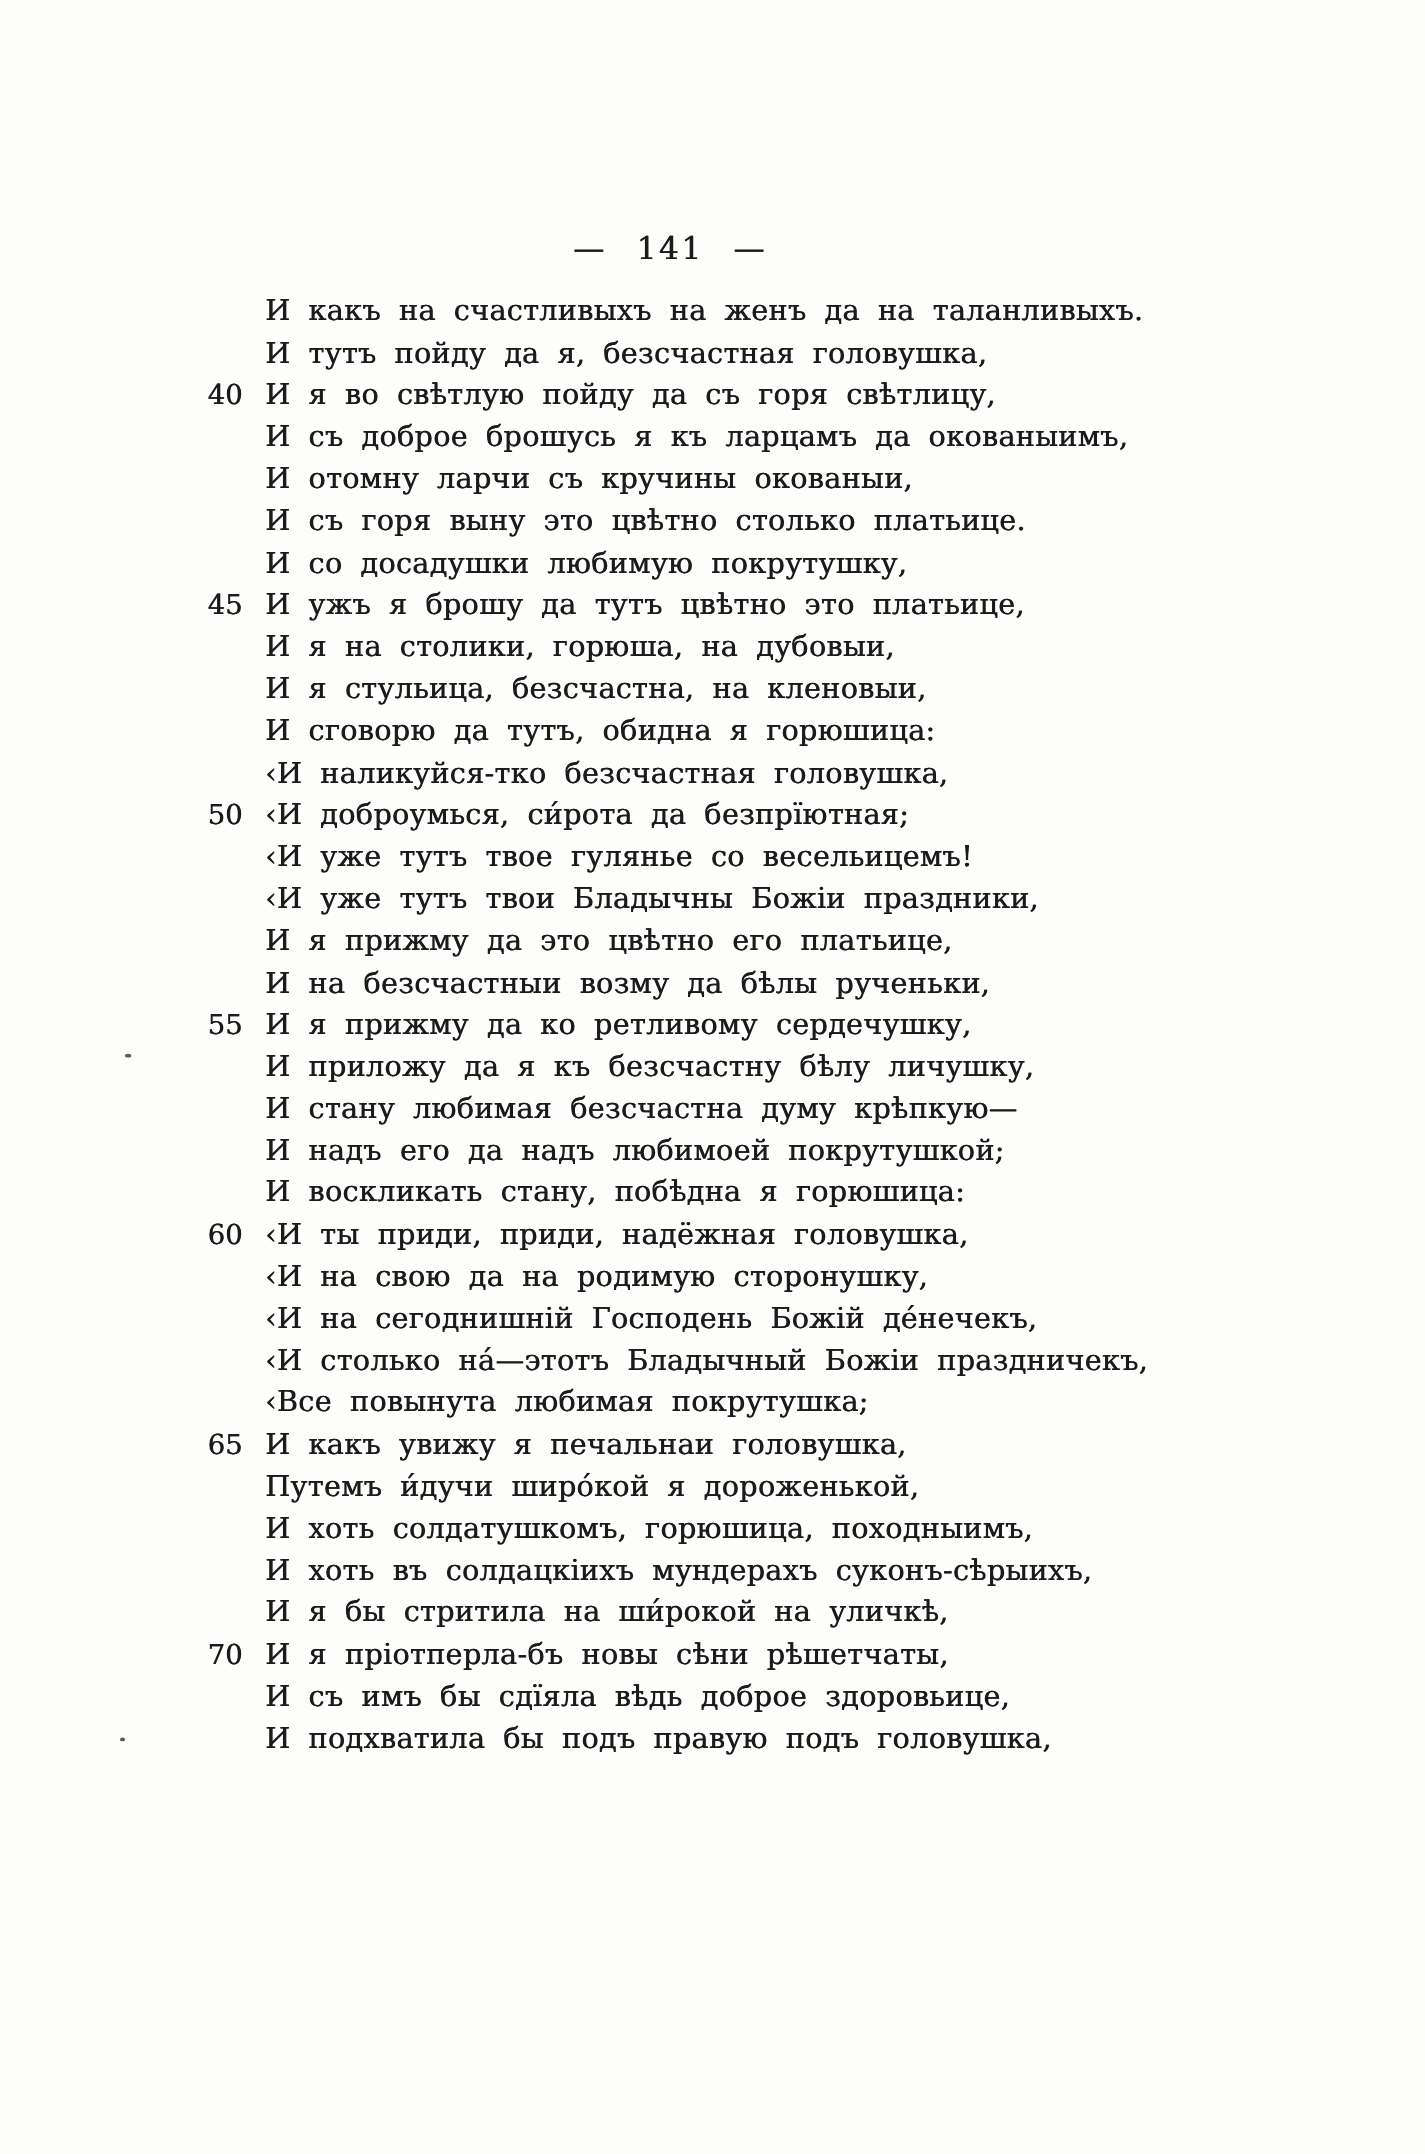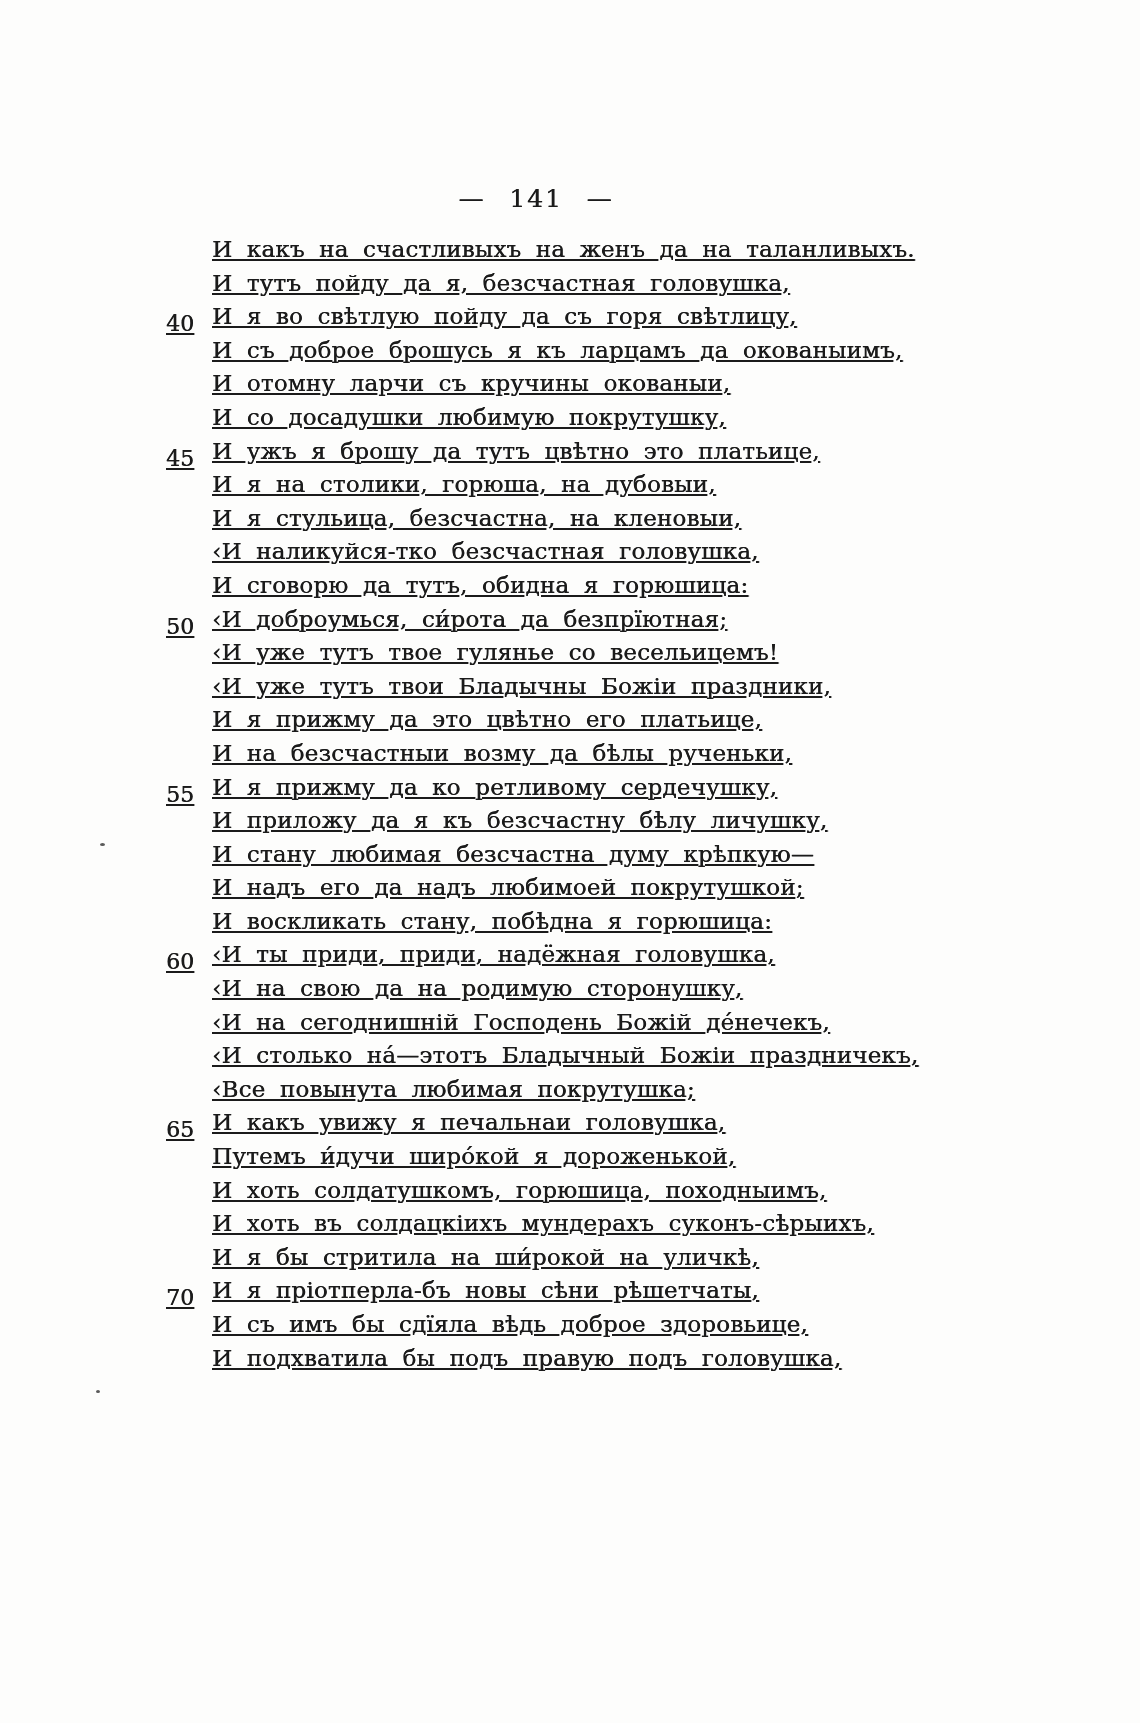--- a/index.html
+++ b/index.html
@@ -32,26 +32,25 @@
     text-shadow: 0.4px 0 0 currentColor;
   }
   .poem {
     position: absolute;
     top: 233px;
     left: 166px;
     width: 850px;
   }
   .line {
     display: flex;
-    align-items: center;
+    align-items: flex-end;
     height: 33.6px;
     line-height: 33.6px;
     font-size: 23px;
     white-space: nowrap;
-    text-decoration: underline;
   }
   .num {
     flex: none;
     width: 46px;
     font-size: 22px;
     text-shadow: 0.4px 0 0 currentColor;
     margin-top: 14px;
   }
   .txt {
     flex: none;
@@ -93,20 +92,24 @@
   <div class="line">
     <span class="num"></span>
     <span class="txt">И съ доброе брошусь я къ ларцамъ да окованыимъ,</span>
   </div>
 
   <div class="line">
     <span class="num"></span>
     <span class="txt">И отомну ларчи съ кручины окованыи,</span>
   </div>
 
+  <div class="line">
+    <span class="num"></span>
+    <span class="txt">И съ горя выну это цвѣтно столько платьице.</span>
+  </div>
 
   <div class="line">
     <span class="num"></span>
     <span class="txt">И со досадушки любимую покрутушку,</span>
   </div>
 
   <div class="line">
     <span class="num">45</span>
     <span class="txt">И ужъ я брошу да тутъ цвѣтно это платьице,</span>
   </div>
@@ -116,26 +119,26 @@
     <span class="txt">И я на столики, горюша, на дубовыи,</span>
   </div>
 
   <div class="line">
     <span class="num"></span>
     <span class="txt">И я стульица, безсчастна, на кленовыи,</span>
   </div>
 
   <div class="line">
     <span class="num"></span>
+    <span class="txt">И сговорю да тутъ, обидна я горюшица:</span>
+  </div>
+
+  <div class="line">
+    <span class="num"></span>
     <span class="txt">‹И наликуйся-тко безсчастная головушка,</span>
-  </div>
-
-  <div class="line">
-    <span class="num"></span>
-    <span class="txt">И сговорю да тутъ, обидна я горюшица:</span>
   </div>
 
   <div class="line">
     <span class="num">50</span>
     <span class="txt">‹И доброумься, си́рота да безпрїютная;</span>
   </div>
 
   <div class="line">
     <span class="num"></span>
     <span class="txt">‹И уже тутъ твое гулянье со весельицемъ!</span>

